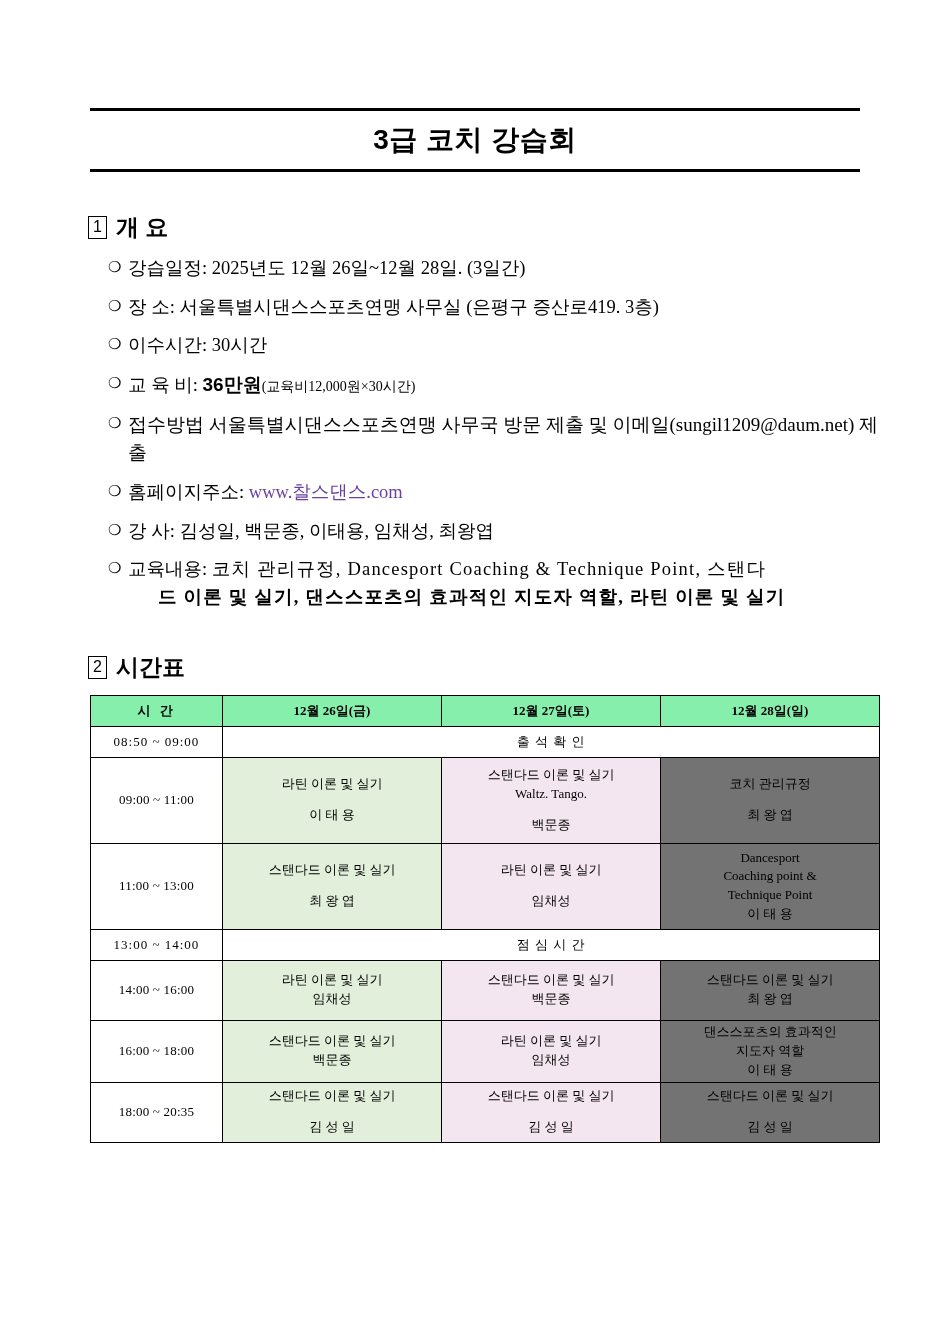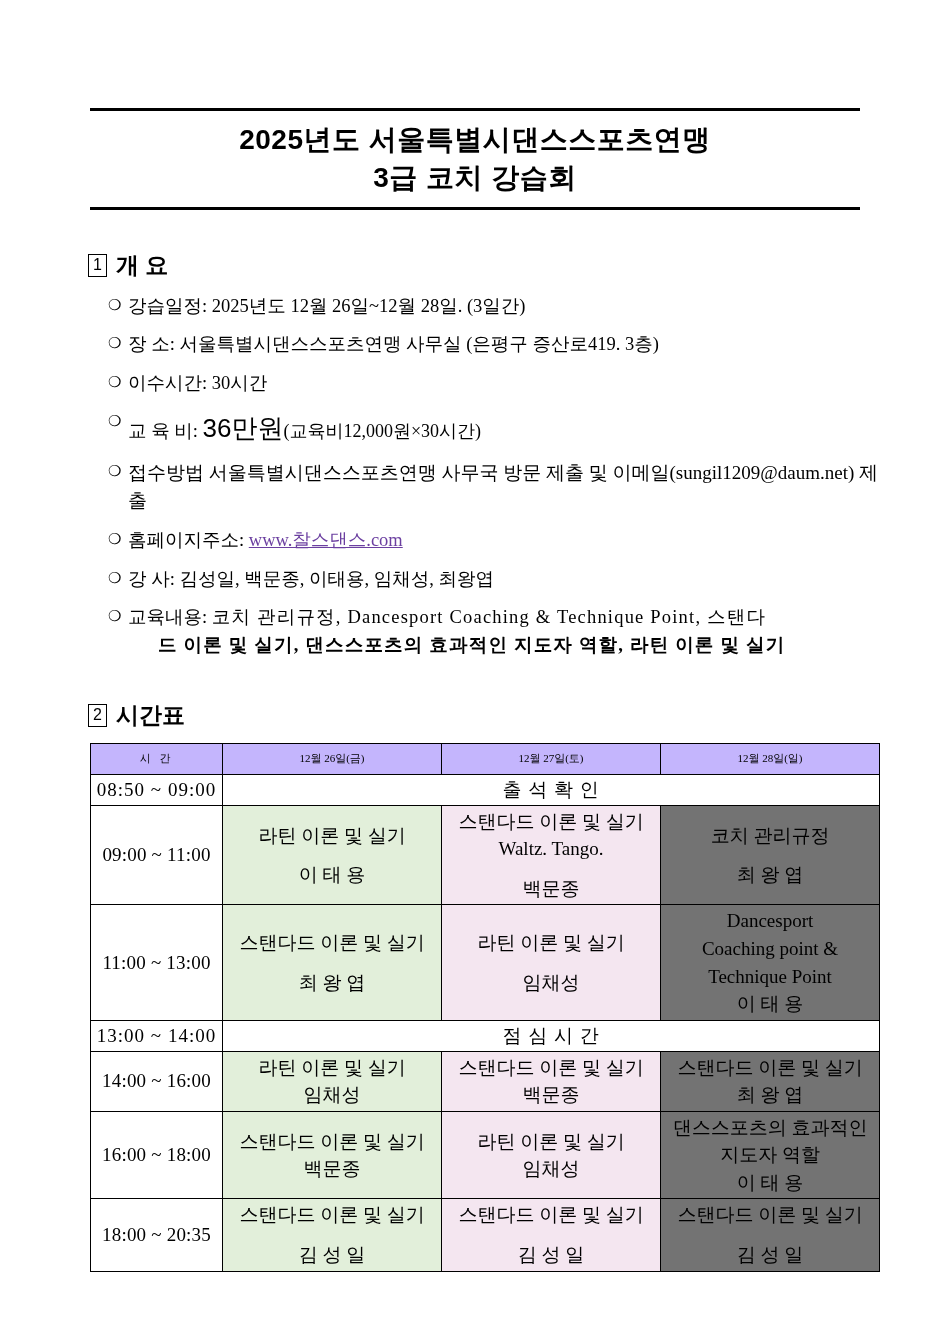--- a/index.html
+++ b/index.html
@@ -75,32 +75,31 @@
   }
   .info-text {
     flex: 1 1 auto;
     white-space: normal;
   }
   .lbl {
     display: inline-block;
   }
   .bold-amount {
     font-family: "Liberation Sans", "DejaVu Sans", sans-serif;
-    font-weight: normal;
-    font-size: 26px;
+    font-weight: bold;
+    font-size: 19px;
   }
   .small-paren {
-    font-size: 18px;
+    font-size: 14px;
   }
   .smaller {
     font-size: 19px;
   }
   .link {
     color: #6b3fa0;
-    text-decoration: underline;
   }
   .indent-cont {
     margin-left: 30px;
     font-size: 18.5px;
     line-height: 1.5;
     font-weight: bold;
   }
   .spaced-wide {
     letter-spacing: 1.2px;
   }
@@ -108,28 +107,28 @@
   table.schedule {
     border-collapse: collapse;
     margin: 4px 0 0 90px;
     width: 790px;
     table-layout: fixed;
   }
   table.schedule th, table.schedule td {
     border: 1px solid #000;
     text-align: center;
     vertical-align: middle;
-    font-size: 19px;
+    font-size: 13px;
     padding: 2px 3px;
   }
   table.schedule thead th {
-    background: #c4b5fd;
-    font-size: 11px;
+    background: #86efac;
+    font-size: 13px;
     height: 26px;
-    font-weight: normal;
+    font-weight: bold;
   }
   .col-time { width: 132px; }
   .col-day  { width: 219px; }
   .time-cell {
     font-size: 14.5px;
     letter-spacing: 0.2px;
   }
   .full-row td {
     height: 26px;
     font-size: 17px;
@@ -151,21 +150,20 @@
   .r-tall { height: 86px; }
   .r-mid  { height: 60px; }
   .r-mid2 { height: 62px; }
 </style>
 </head>
 <body>
 
 <div class="page">
 
   <div class="title-block">
-    <div class="title-line">2025년도 서울특별시댄스스포츠연맹</div>
     <div class="title-line">3급 코치 강습회</div>
   </div>
 
   <div class="section-head">
     <span class="boxnum">1</span>
     <span>개 요</span>
   </div>
 
   <div class="info-list">
 

